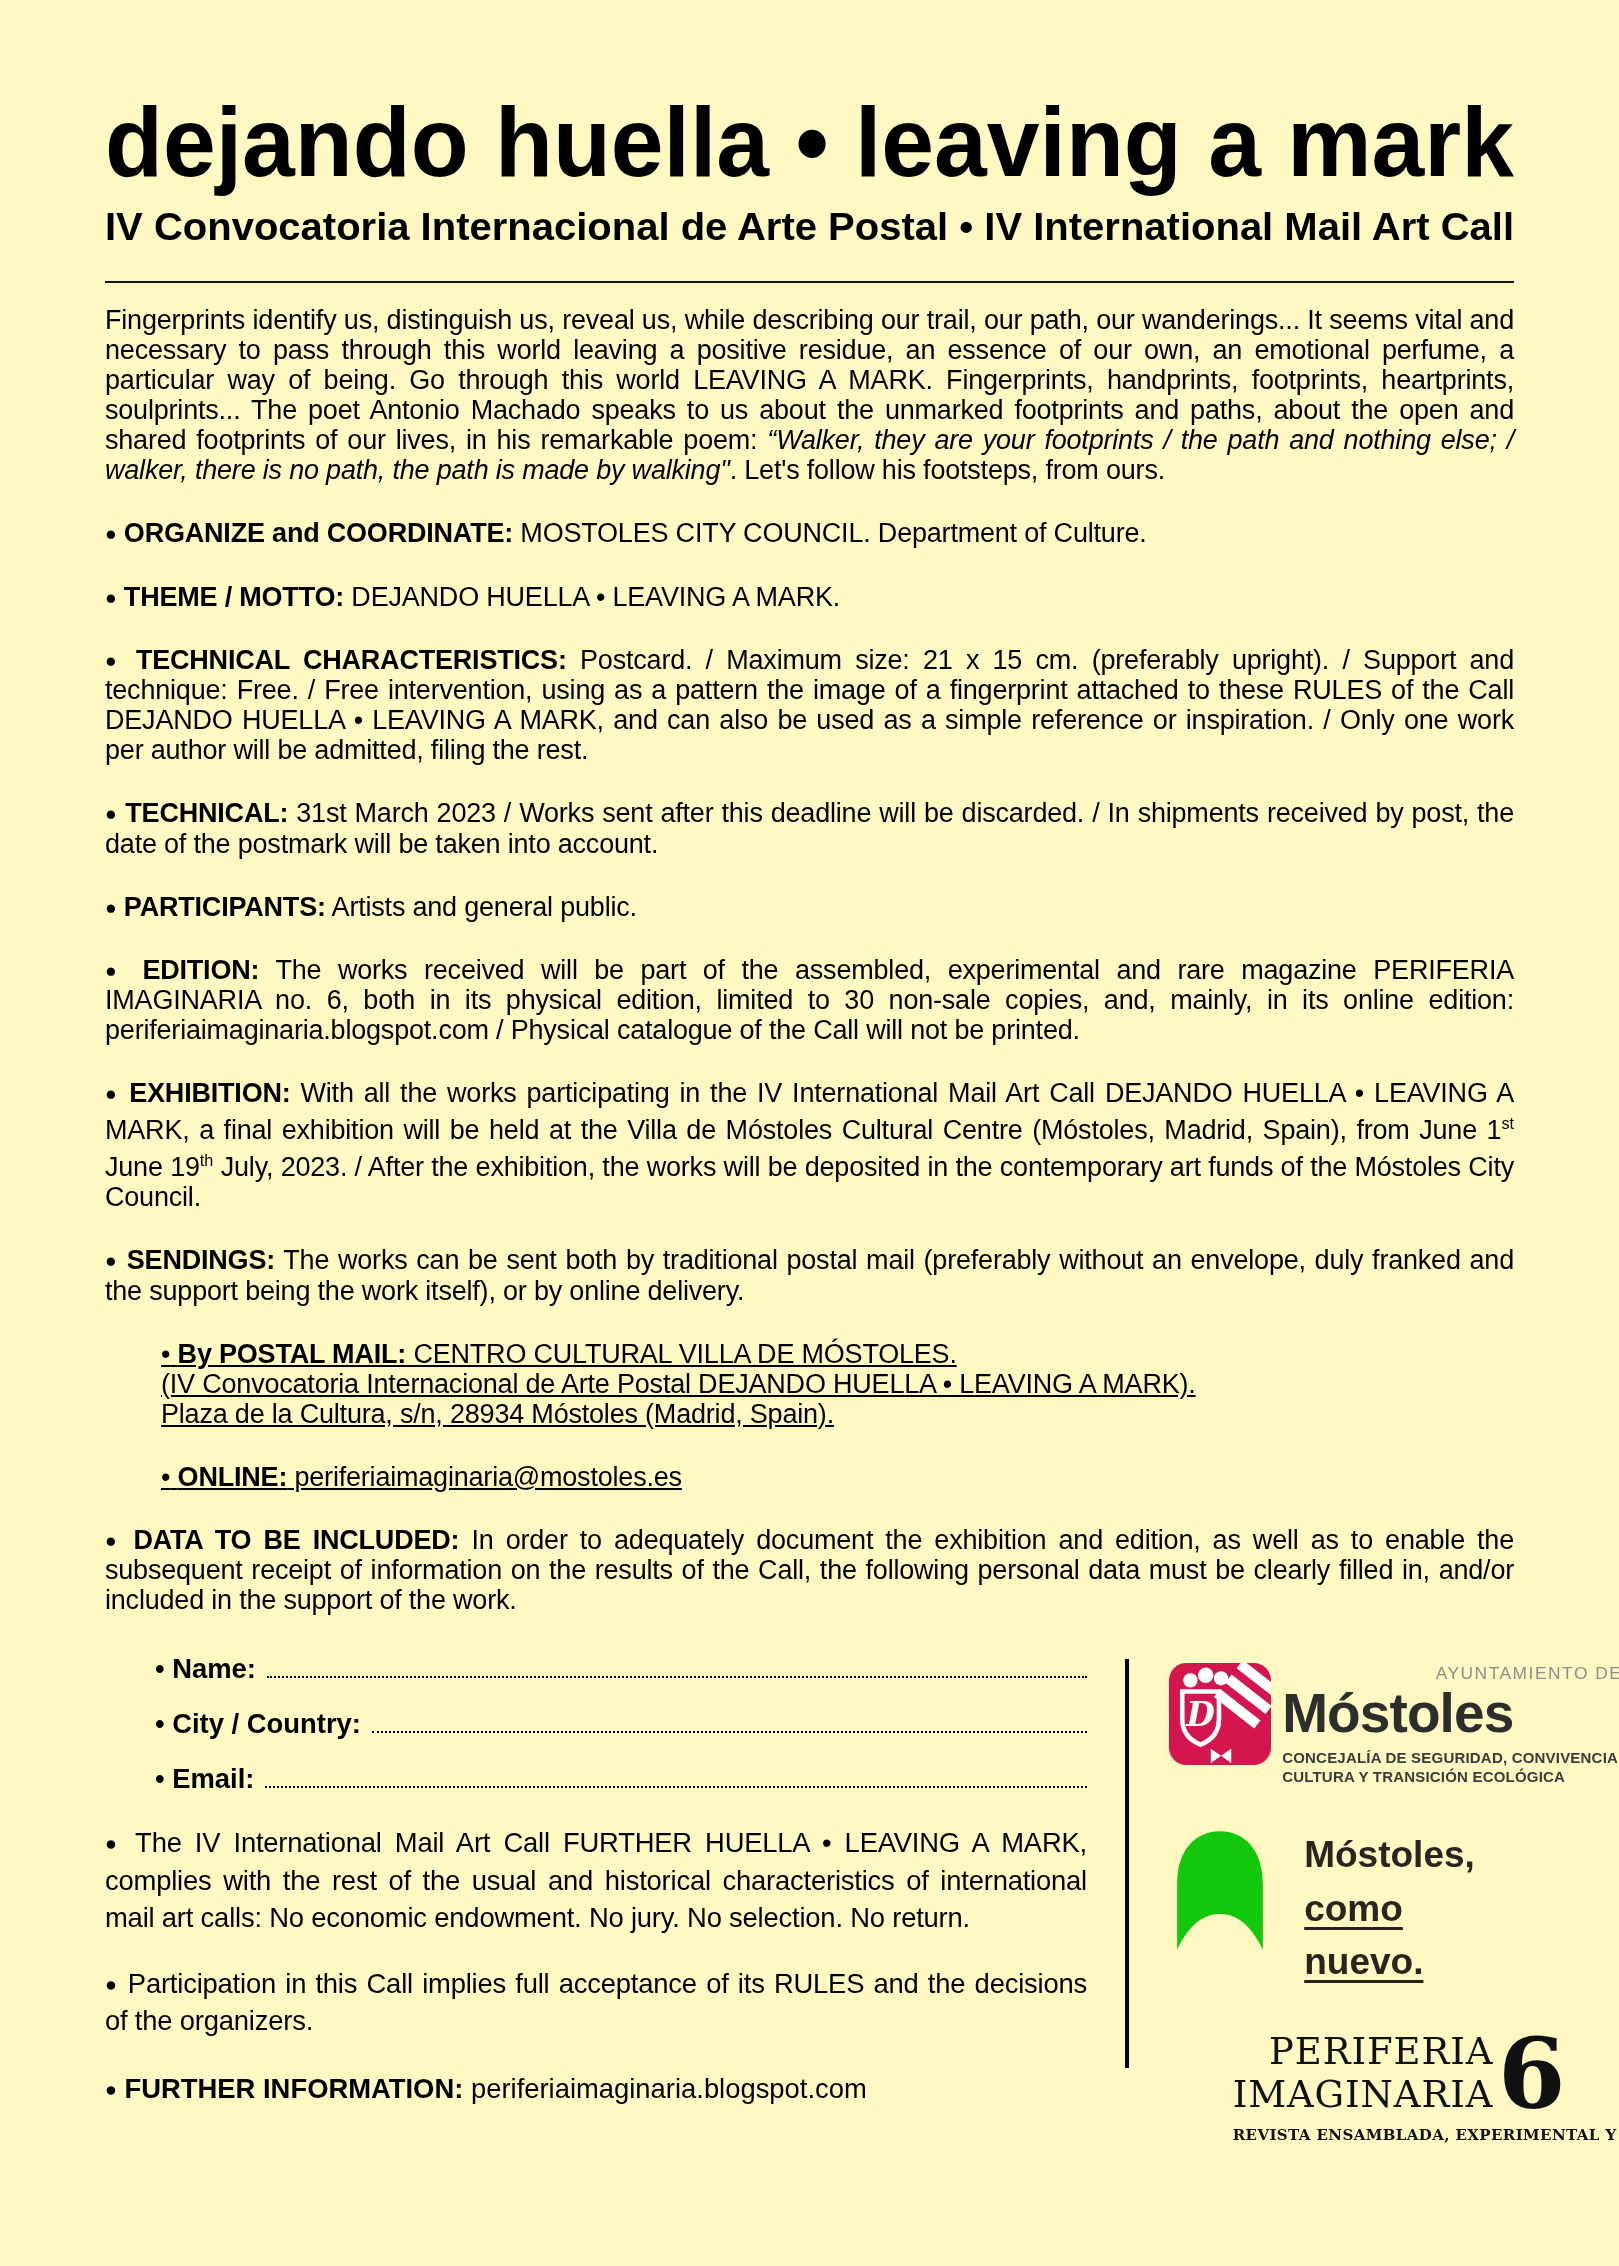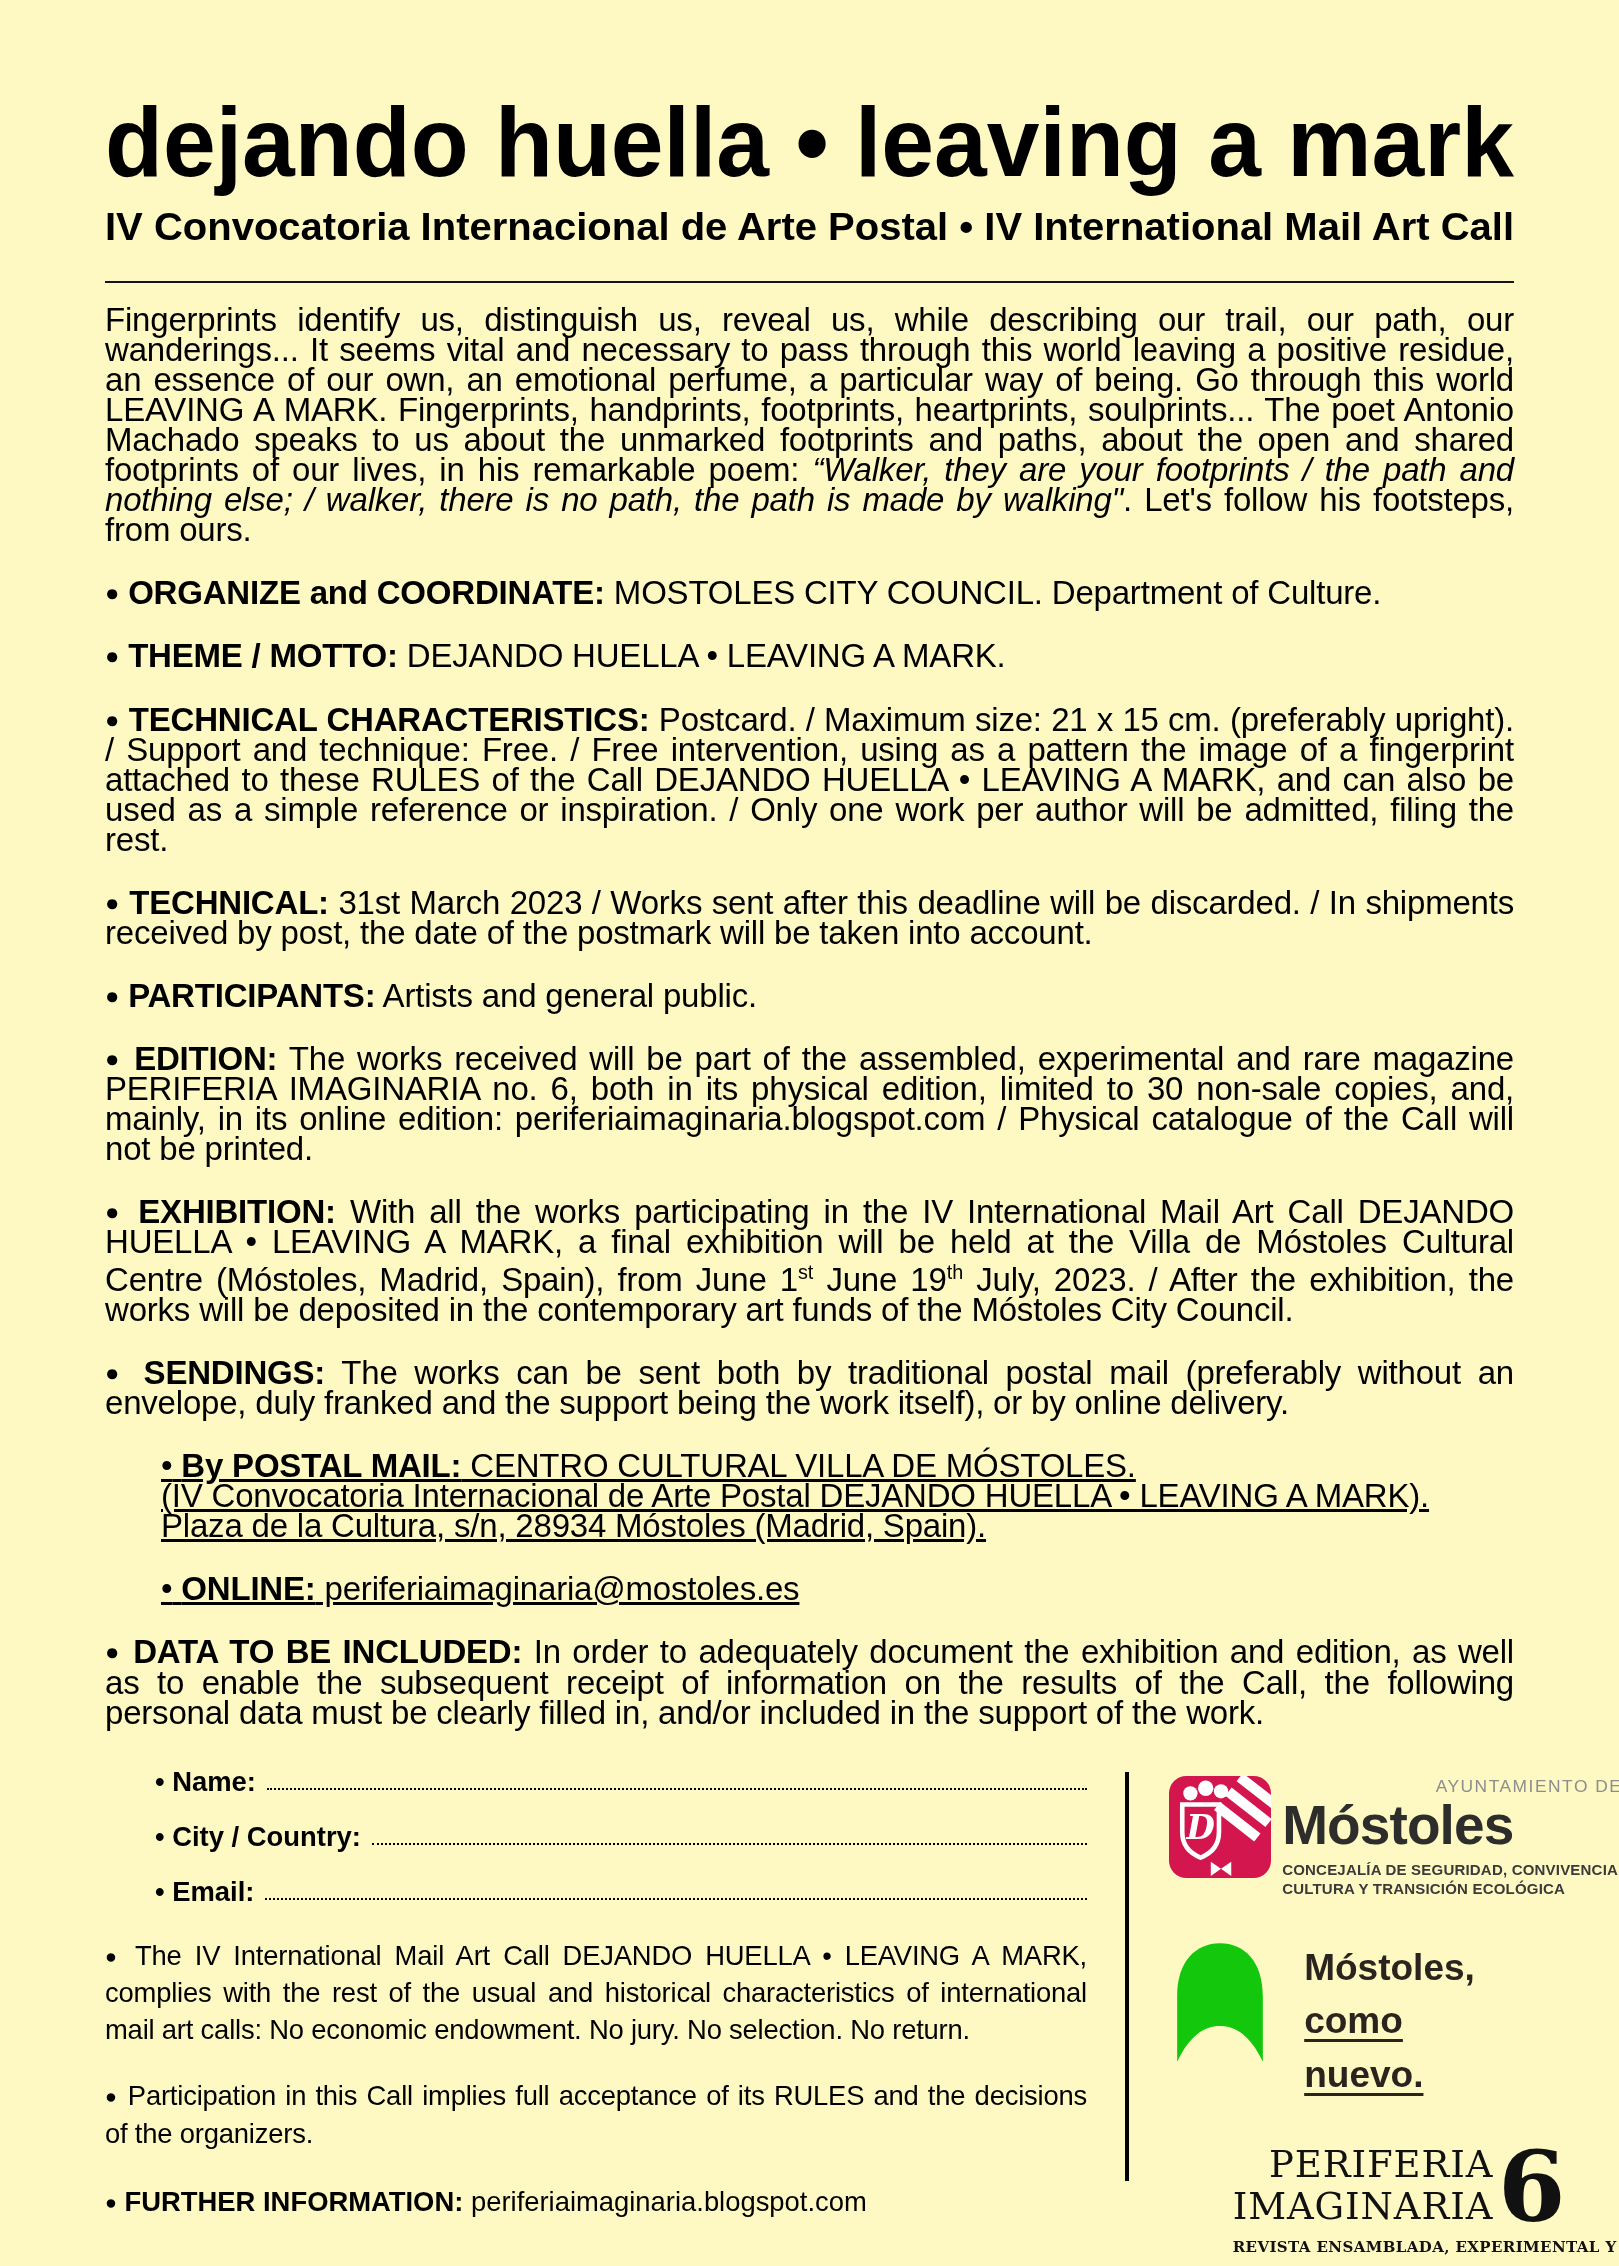--- a/index.html
+++ b/index.html
@@ -3,21 +3,21 @@
 <meta charset="utf-8">
 <style>
   html,body{margin:0;padding:0;background:#e8e8e8;}
   .page{width:1619px;height:2266px;background:#fef9c3;color:#000;box-sizing:border-box;
         padding:102px 105px 0 105px;font-family:"Liberation Sans",sans-serif;overflow:hidden;position:relative;}
   .title-svg{display:block;width:1409px;height:99px;overflow:visible;}
   .title-svg text{font-family:"Liberation Sans",sans-serif;font-weight:bold;}
   .subtitle-svg{display:block;width:1409px;height:44px;margin-top:5.5px;overflow:visible;}
   .subtitle-svg text{font-family:"Liberation Sans",sans-serif;font-weight:bold;}
   .rule{height:2.7px;background:#141414;margin-top:30px;}
-  .body{font-size:33px;line-height:30px;text-align:justify;margin:33px 0 0 0;letter-spacing:-0.2px;}
+  .body{font-size:27px;line-height:30px;text-align:justify;margin:33px 0 0 0;letter-spacing:-0.2px;}
   .intro{margin-top:22px;}
   .body b{font-weight:bold;}
   .bullet{font-size:0.72em;vertical-align:0.12em;}
   .sub{margin-left:56px;text-align:left;text-decoration:underline;}
   .block-line{display:block;}
   .sup{font-size:60%;vertical-align:super;letter-spacing:0;}
   .bottom{display:flex;margin-top:37px;}
   .bottom-left{width:982px;flex:none;}
   .vdivider{width:3.7px;height:409px;background:#000;margin-left:38px;margin-top:7.3px;flex:none;}
   .bottom-right{flex:1;padding-left:35px;padding-top:11px;}
@@ -94,21 +94,21 @@
       </div>
       <div class="form-row">
         <span class="form-label"><span>•</span> <span>City / Country:</span></span>
         <span class="leader"></span>
       </div>
       <div class="form-row">
         <span class="form-label"><span>•</span> <span>Email:</span></span>
         <span class="leader"></span>
       </div>
 
-      <p class="closing"><span class="bullet">●</span><span> The IV International Mail Art Call DEJANDO HUELLA • LEAVING A MARK, complies with the rest of the usual and historical characteristics of international mail art calls: No economic endowment. No jury. No selection. No return.</span></p>
+      <p class="closing"><span class="bullet">●</span><span> The IV International Mail Art Call FURTHER HUELLA • LEAVING A MARK, complies with the rest of the usual and historical characteristics of international mail art calls: No economic endowment. No jury. No selection. No return.</span></p>
 
       <p class="closing"><span class="bullet">●</span><span> Participation in this Call implies full acceptance of its RULES and the decisions of the organizers.</span></p>
 
       <p class="further"><span class="bullet">●</span> <b>FURTHER INFORMATION:</b><span> periferiaimaginaria.blogspot.com</span></p>
 
     </div>
 
     <div class="vdivider"></div>
 
     <div class="bottom-right">

